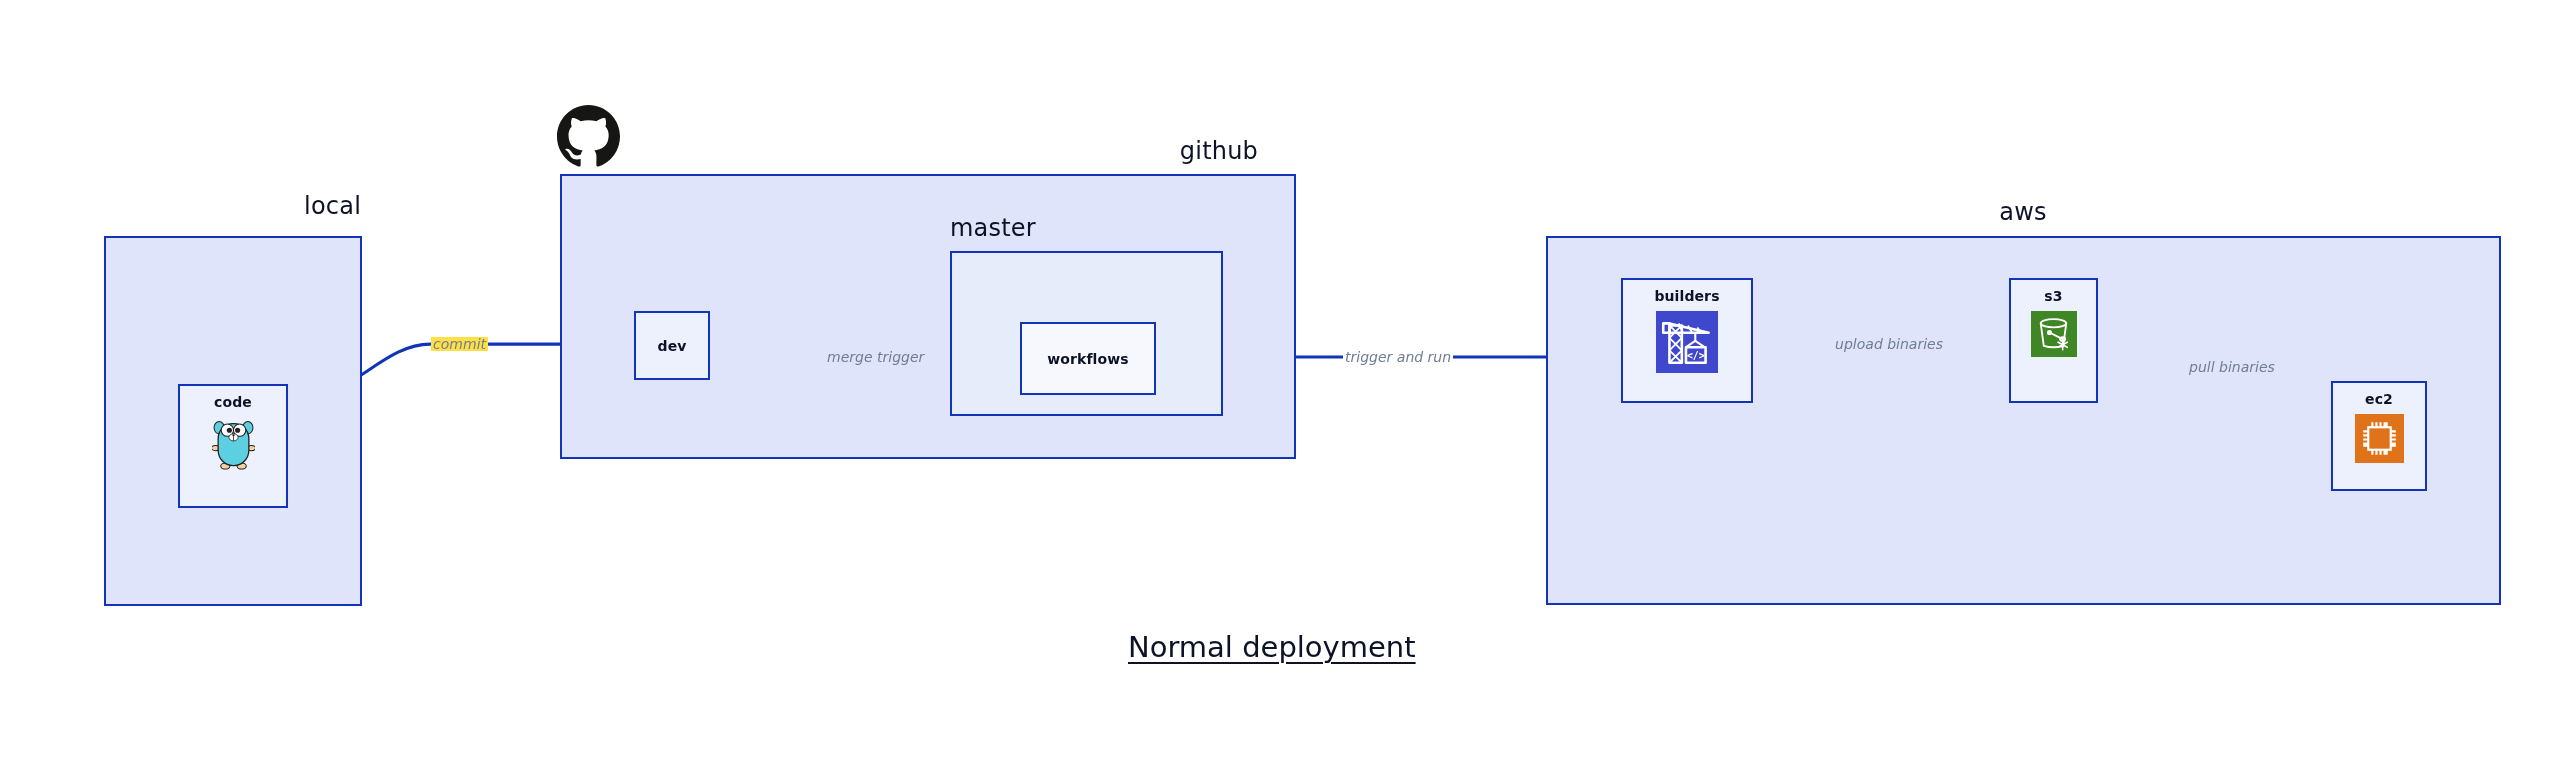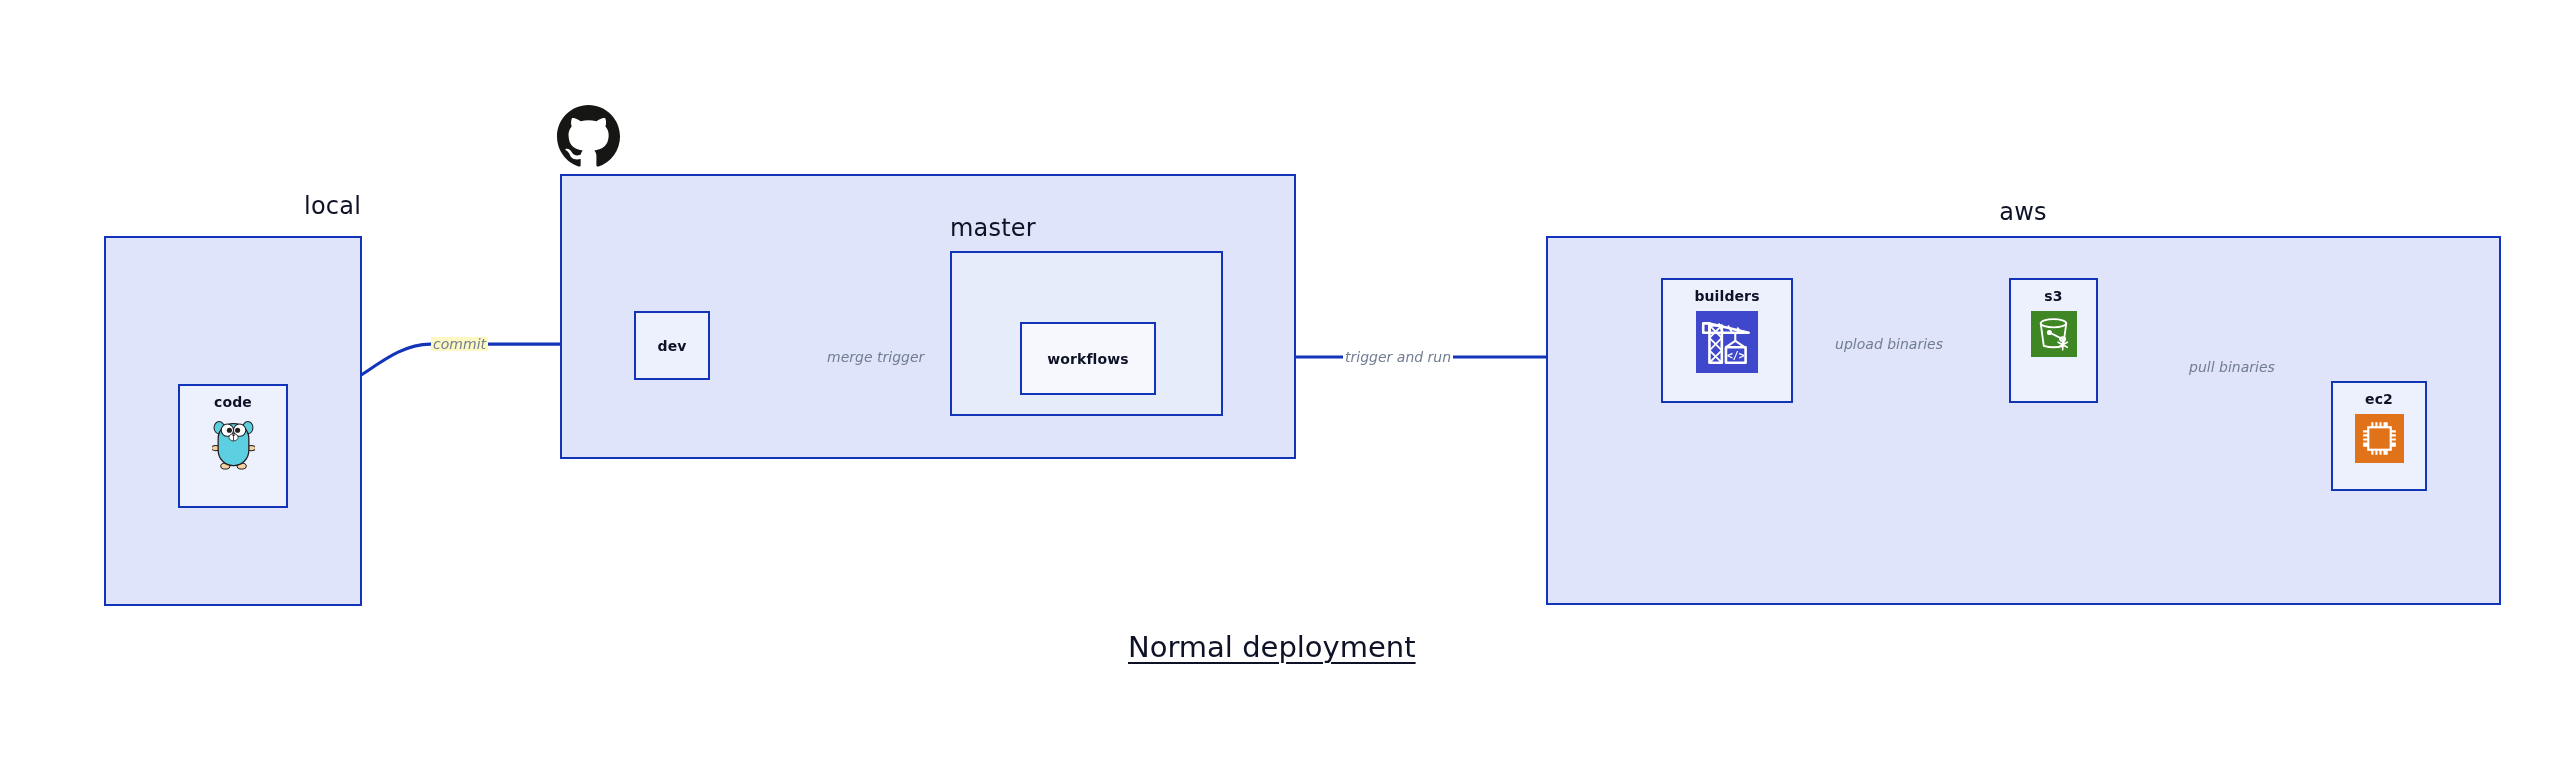--- a/index.html
+++ b/index.html
@@ -143,33 +143,34 @@
         <circle cx="34" cy="27" r="5" fill="#231f20"></circle>
         <circle cx="50" cy="27" r="5" fill="#231f20"></circle>
 
         <ellipse cx="42" cy="41" rx="9" ry="7" fill="#ffffff" stroke="#231f20" stroke-width="1.6"></ellipse>
         <circle cx="42" cy="37" r="2.2" fill="#231f20"></circle>
         <line x1="42" y1="39" x2="42" y2="48" stroke="#231f20" stroke-width="1.6"></line>
       </svg>
     </span>
   </div>
 
-  <div class="edge-label" style="left:431px; top:337px; padding:0 2.1px; background:#fef9c3;">commit</div>
+  <div class="edge-label" style="left:431px; top:337px; padding:0 2.1px; background:#fde047;">commit</div>
 
   <div id="github-logo" style="left:557px; top:105px; width:63px; height:63px;">
     <svg width="63" height="63" viewBox="0 0 16 16" xmlns="http://www.w3.org/2000/svg">
       <path fill="#161614" d="M8 0C3.58 0 0 3.58 0 8c0 3.54 2.29 6.53 5.47 7.59.4.07.55-.17.55-.38
         0-.19-.01-.82-.01-1.49-2.01.37-2.53-.49-2.69-.94-.09-.23-.48-.94-.82-1.13-.28-.15-.68-.52-.01-.53
         .63-.01 1.08.58 1.23.82.72 1.21 1.87.87 2.33.66.07-.52.28-.87.51-1.07-1.78-.2-3.64-.89-3.64-3.95
         0-.87.31-1.59.82-2.15-.08-.2-.36-1.02.08-2.12 0 0 .67-.21 2.2.82.64-.18 1.32-.27 2-.27.68 0 1.36.09
         2 .27 1.53-1.04 2.2-.82 2.2-.82.44 1.1.16 1.92.08 2.12.51.56.82 1.27.82 2.15 0 3.07-1.87 3.75-3.65
         3.95.29.25.54.73.54 1.48 0 1.07-.01 1.93-.01 2.2 0 .21.15.46.55.38A8.01 8.01 0 0 0 16 8c0-4.42-3.58-8-8-8z"></path>
     </svg>
   </div>
 
+  <div class="group-label" style="left:560px; top:137px; width:698px; text-align:right;">github</div>
 
   <div class="group" style="left:560px; top:174px; width:736px; height:285px;"></div>
 
   <div class="node" style="left:634px; top:311px; width:76px; height:69px; justify-content:center;">
     <span class="node-label">dev</span>
   </div>
 
   <div class="edge-label" style="left:825px; top:350px; padding:0 2.1px; background:#dfe4fa;">merge trigger</div>
 
   <div class="group-label" style="left:950px; top:214px; width:273px; text-align:left;">master</div>
@@ -180,21 +181,21 @@
               background:#f6f8fe;">
     <span class="node-label">workflows</span>
   </div>
 
   <div class="edge-label" style="left:1343px; top:350px; padding:0 2.1px; background:#ffffff;">trigger and run</div>
 
   <div class="group-label" style="left:1546px; top:198px; width:954px; text-align:center;">aws</div>
 
   <div class="group" style="left:1546px; top:236px; width:955px; height:369px;"></div>
 
-  <div class="node" style="left:1621px; top:278px; width:132px; height:125px; padding-top:9.3px;margin-left:40px;">
+  <div class="node" style="left:1621px; top:278px; width:132px; height:125px; padding-top:9.3px;">
     <span class="node-label">builders</span>
     <span class="node-icon" style="margin-top:8.2px;">
       <svg width="62" height="62" viewBox="0 0 120 120" xmlns="http://www.w3.org/2000/svg">
         <rect x="0" y="0" width="120" height="120" fill="#3f48cc"></rect>
         <g fill="none" stroke="#ffffff" stroke-width="5" stroke-linejoin="round">
 
           <rect x="26" y="28" width="24" height="72"></rect>
           <path d="M26 28 L50 52 M50 28 L26 52 M26 52 L50 76 M50 52 L26 76 M26 76 L50 100 M50 76 L26 100" stroke-width="3.5"></path>
 
           <rect x="14" y="24" width="12" height="18"></rect>

